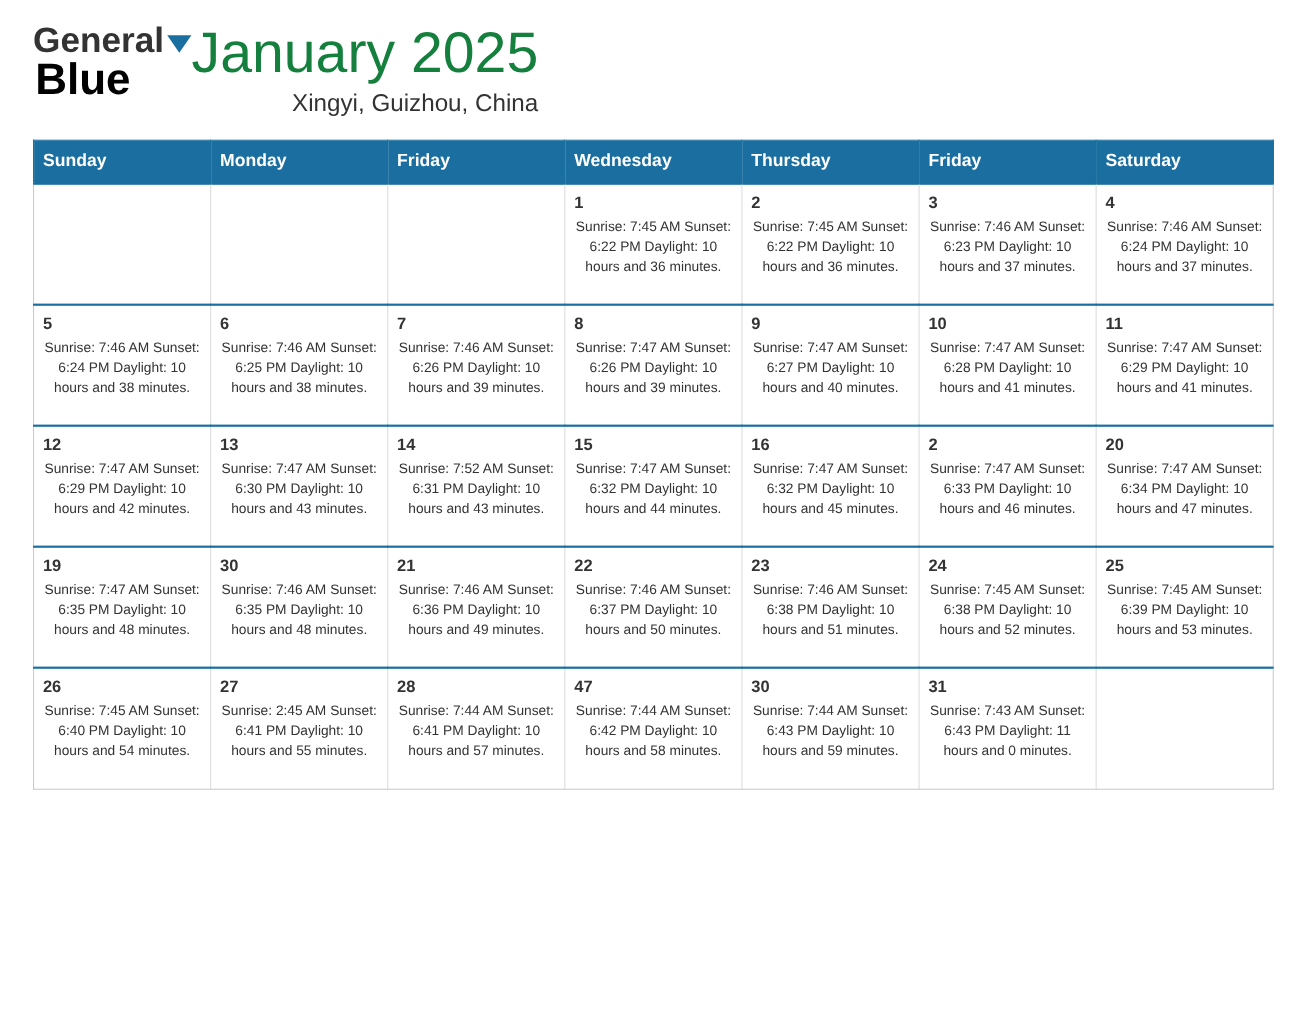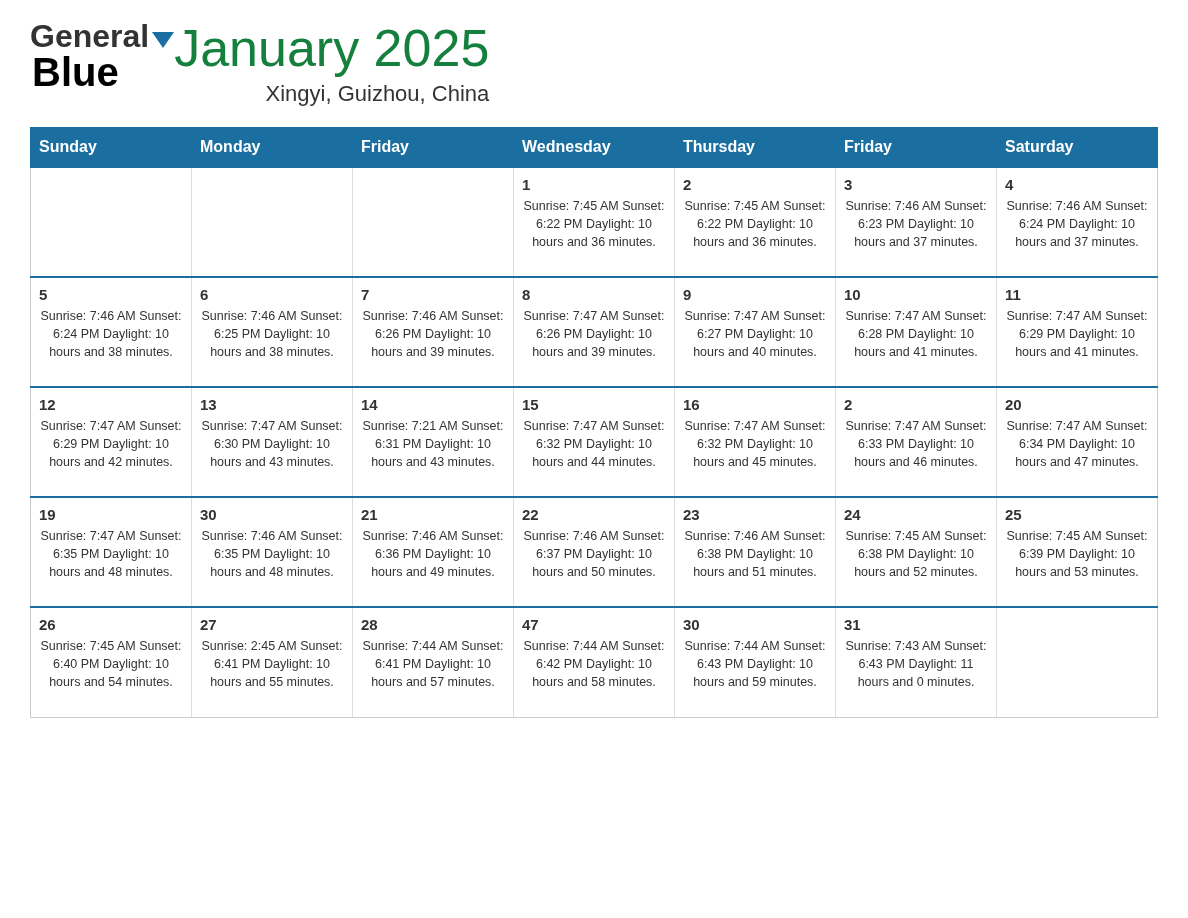--- a/index.html
+++ b/index.html
@@ -210,21 +210,21 @@
         </td>
         <td>
           <span class="day-number">13</span>
           <div class="day-info">Sunrise: 7:47 AM
 Sunset: 6:30 PM
 Daylight: 10 hours
 and 43 minutes.</div>
         </td>
         <td>
           <span class="day-number">14</span>
-          <div class="day-info">Sunrise: 7:21 AM
+          <div class="day-info">Sunrise: 7:52 AM
 Sunset: 6:31 PM
 Daylight: 10 hours
 and 43 minutes.</div>
         </td>
         <td>
           <span class="day-number">15</span>
           <div class="day-info">Sunrise: 7:47 AM
 Sunset: 6:32 PM
 Daylight: 10 hours
 and 44 minutes.</div>

